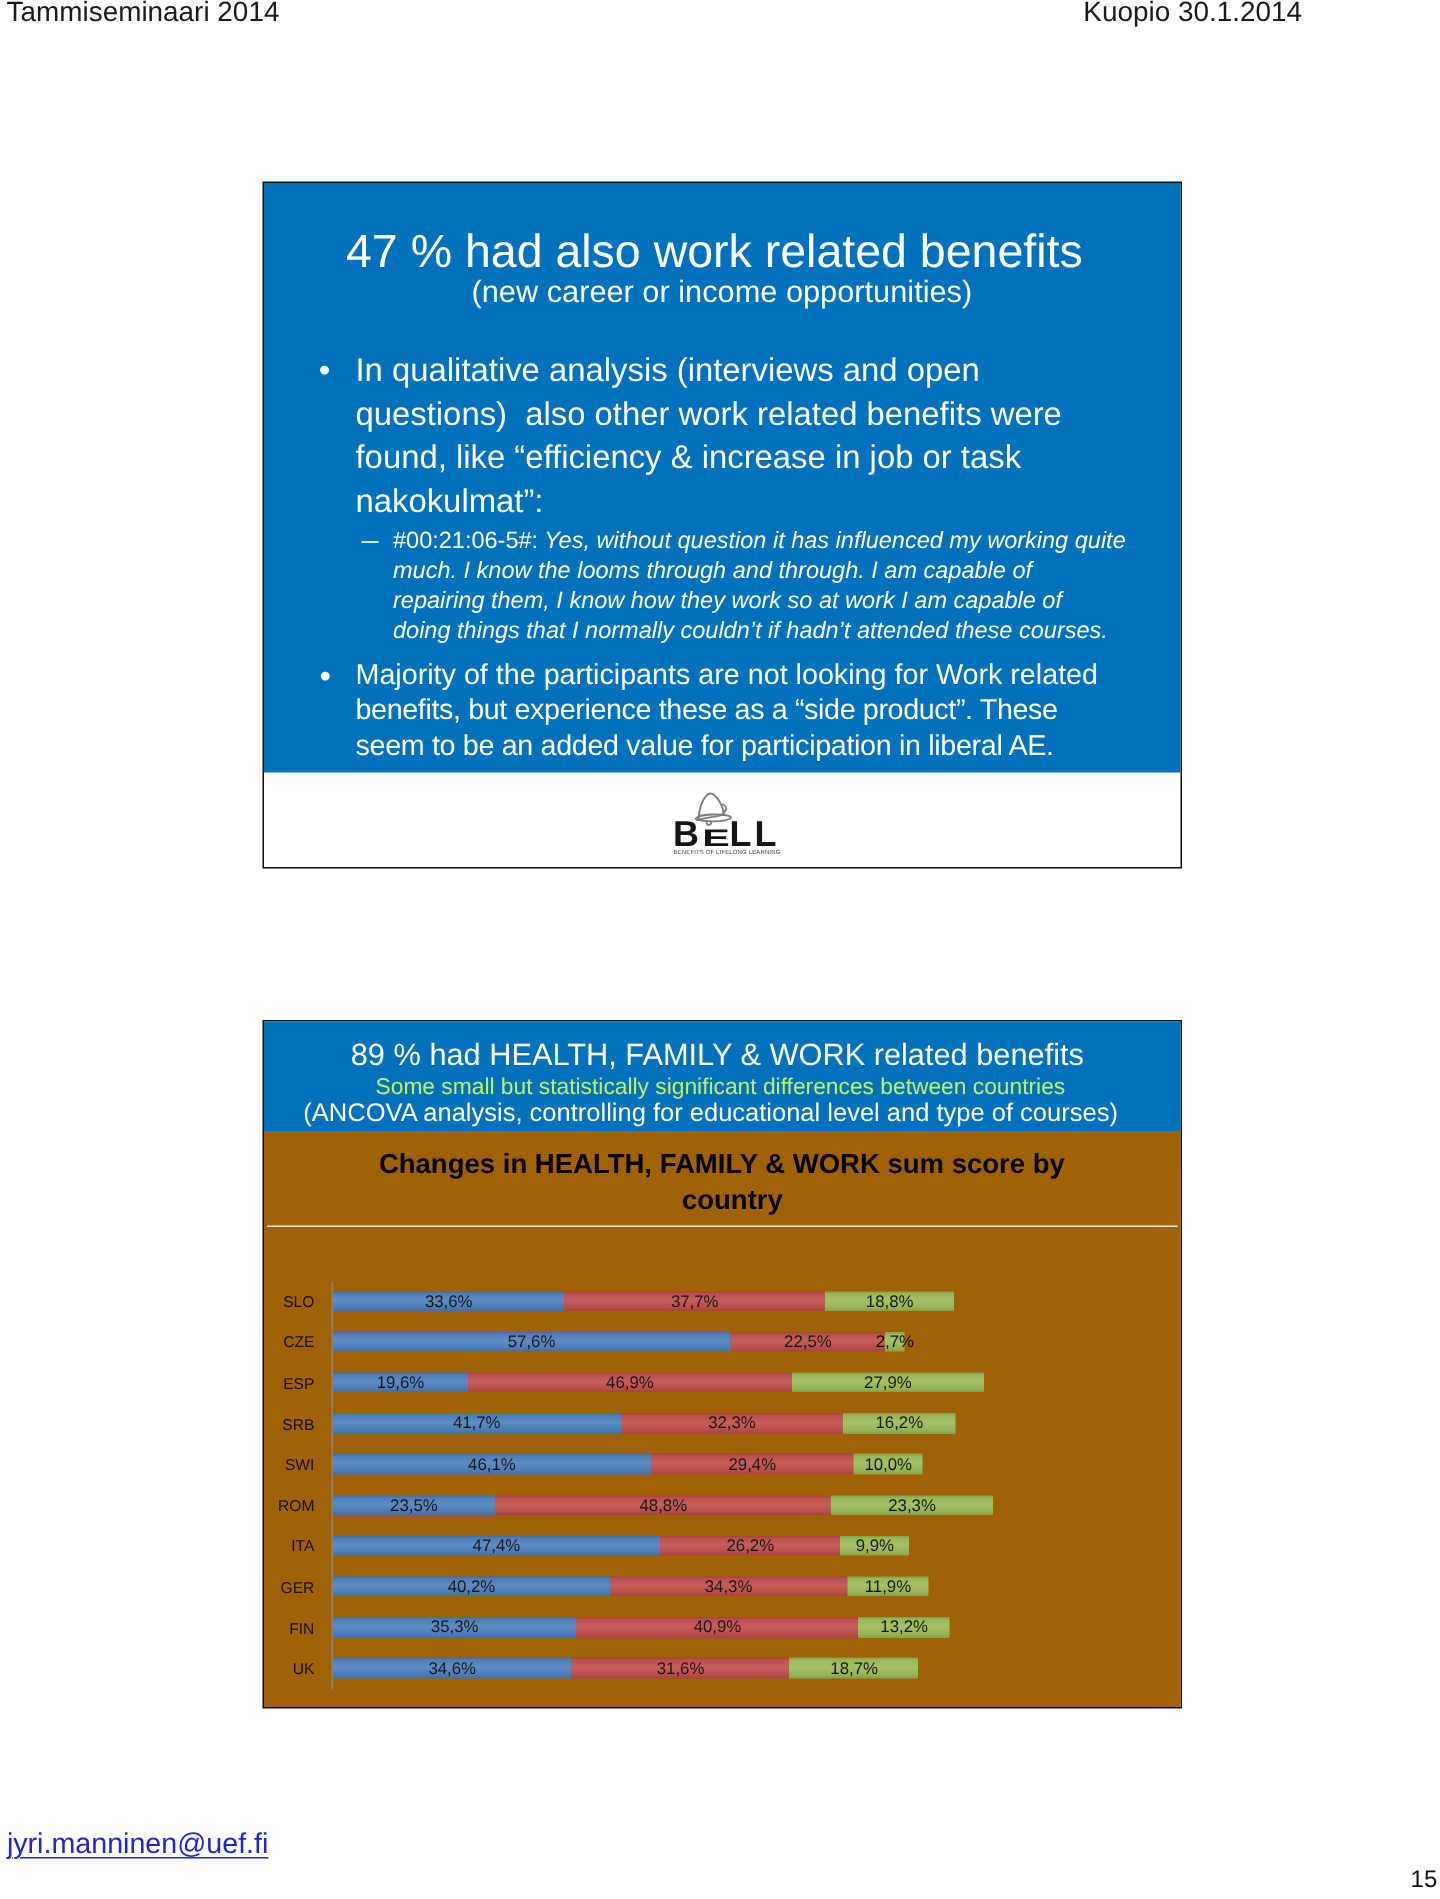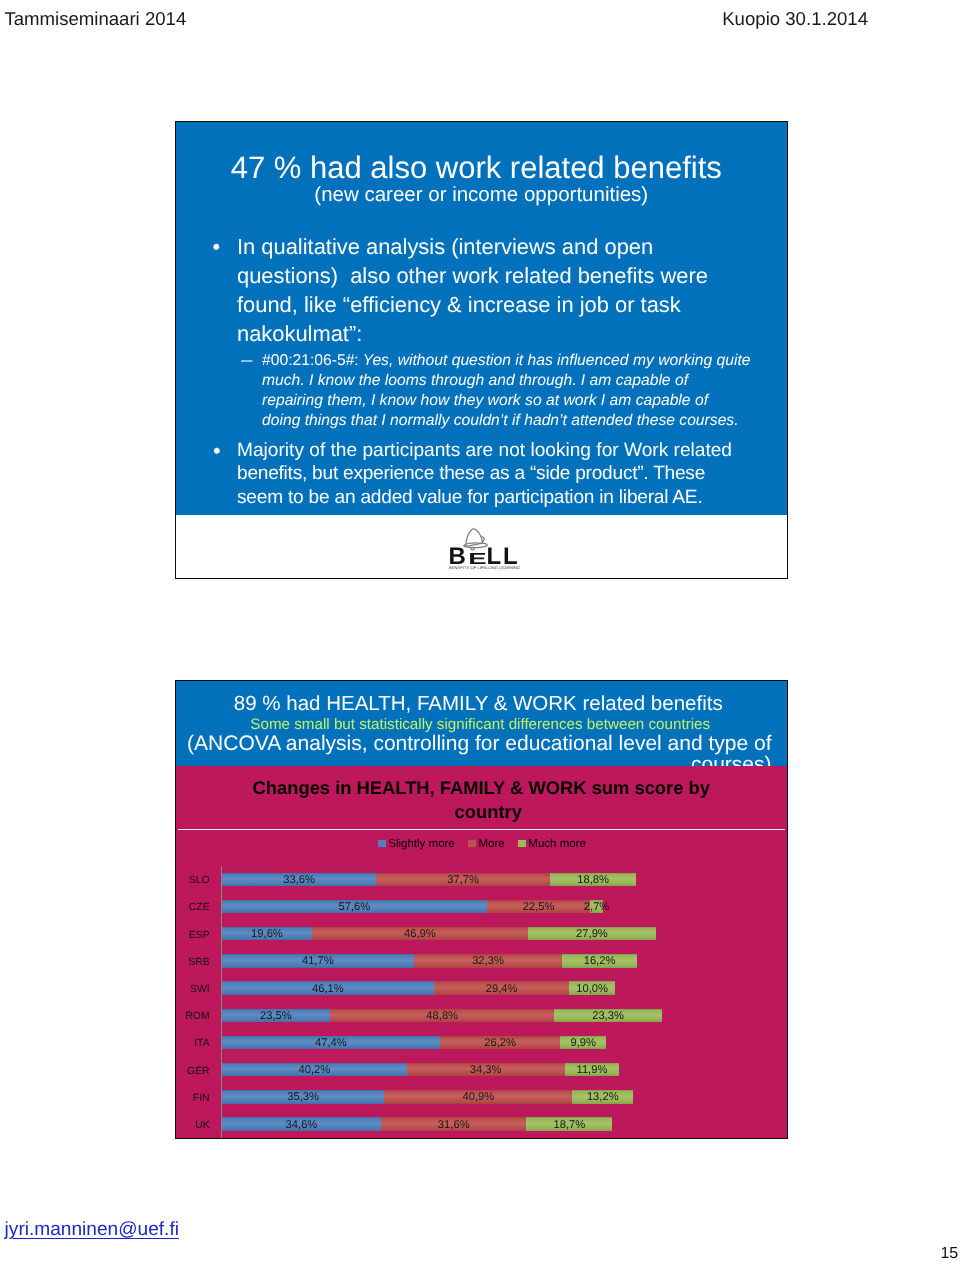--- a/index.html
+++ b/index.html
@@ -1,21 +1,21 @@
 <!DOCTYPE html>
 <html><head>
 <meta charset="utf-8">
 <style>
   html,body{margin:0;padding:0;}
   body{width:960px;height:1266px;background:#fff;font-family:"Liberation Sans",sans-serif;position:relative;overflow:hidden;}
   *{-webkit-font-smoothing:antialiased;text-rendering:geometricPrecision;}
   .page{position:absolute;left:0;top:0;width:960px;height:1266px;}
 
   
-  .runhead{position:absolute;left:0;top:11px;width:868px;height:30px;}
+  .runhead{position:absolute;left:0;top:0;width:868px;height:30px;}
   .runhead .lt{position:absolute;left:4.4px;top:-1px;font-size:18.6px;color:#1a1a1a;line-height:18.5px;}
   .runhead .rt{position:absolute;right:0px;top:-1px;font-size:18.6px;color:#1a1a1a;line-height:18.5px;}
 
   
   .slide{position:absolute;width:612.5px;height:458px;border:1.6px solid #0d0d0d;box-sizing:border-box;background:#fff;}
   #slide1{left:175px;top:121px;}
   #slide2{left:175px;top:680px;height:459px;}
 
   .blueband{position:absolute;left:0;top:0;width:100%;background:#0271BB;box-sizing:border-box;}
 
@@ -44,23 +44,23 @@
   .bell{position:absolute;left:270px;top:404px;width:76px;height:48px;opacity:0.999;}
   .bell-svg{display:block;shape-rendering:geometricPrecision;}
   .bl-big{font-family:"Liberation Sans",sans-serif;font-size:24px;font-weight:bold;letter-spacing:0px;}
   .bl-sml{font-family:"Liberation Sans",sans-serif;font-size:16px;font-weight:bold;}
   .bl-tag{font-family:"Liberation Sans",sans-serif;font-size:4.0px;fill:#3a3a3a;letter-spacing:0.09px;}
 
   
   #s2band{height:96px;}
   .s2-l1{position:absolute;left:0;right:6px;top:13px;text-align:center;color:#fff;font-size:20.5px;line-height:1;}
   .s2-l2{position:absolute;left:0;right:2px;top:35.5px;text-align:center;color:#bef264;font-size:15.2px;line-height:1;}
-  .s2-l3{position:absolute;left:0;right:15px;top:51.8px;text-align:right;color:#fff;font-size:21px;line-height:1;}
-
-  .chart{position:absolute;left:0;top:85px;width:100%;bottom:0;background:#be185d;overflow:hidden;}
+  .s2-l3{position:absolute;left:0;right:15px;top:51.8px;text-align:center;color:#fff;font-size:17px;line-height:1;}
+
+  .chart{position:absolute;left:0;top:73px;width:100%;bottom:0;background:#a16207;overflow:hidden;}
   .chart-title{position:absolute;left:0;right:0;top:9.5px;text-align:center;font-weight:bold;font-size:18.35px;line-height:24.5px;}
   .ct-l2{position:relative;left:7px;}
   .chart-area-line{position:absolute;left:1.6px;right:1.6px;top:63px;height:1px;background:#eef1f4;}
   .legend{position:absolute;left:1px;right:0;top:71.5px;display:flex;justify-content:center;align-items:center;font-size:11.5px;height:12px;}
   .legend .item{display:flex;align-items:center;}
   .legend .sw{width:8.6px;height:7px;display:inline-block;margin-right:2.1px;}
   .legend .item+.item{margin-left:13px;}
 
   .plot{position:absolute;left:0;top:99.7px;width:100%;height:272px;}
   .row{position:absolute;left:0;right:0;height:27.2px;}
@@ -136,34 +136,20 @@
       <div class="s2-l1">89 % had HEALTH, FAMILY &amp; WORK related benefits</div>
       <div class="s2-l2">Some small but statistically significant differences between countries</div>
       <div class="s2-l3">(ANCOVA analysis, controlling for educational level and type of courses)</div>
     </div>
     <div class="chart">
       <div class="chart-title">
         <div class="ct-l1">Changes in HEALTH, FAMILY &amp; WORK sum score by</div>
         <div class="ct-l2">country</div>
       </div>
       <div class="chart-area-line"></div>
-      <div class="legend" id="legend">
-          <div class="item">
-            <span class="sw" style="background: rgb(79, 129, 189);"></span>
-            <span>Slightly more</span>
-          </div>
-          <div class="item">
-            <span class="sw" style="background: rgb(192, 80, 77);"></span>
-            <span>More</span>
-          </div>
-          <div class="item">
-            <span class="sw" style="background: rgb(155, 187, 89);"></span>
-            <span>Much more</span>
-          </div>
-        </div>
       <div class="plot" id="plot">
           <div class="axis"></div>
           <div class="row" style="top: 0px;">
             <div class="cat">SLO</div>
             <div class="bars">
               <div class="seg" style="width: 154.56px; background: rgb(79, 129, 189);">
                 <span>33,6%</span>
               </div>
               <div class="seg" style="width: 173.42px; background: rgb(192, 80, 77);">
                 <span>37,7%</span>

